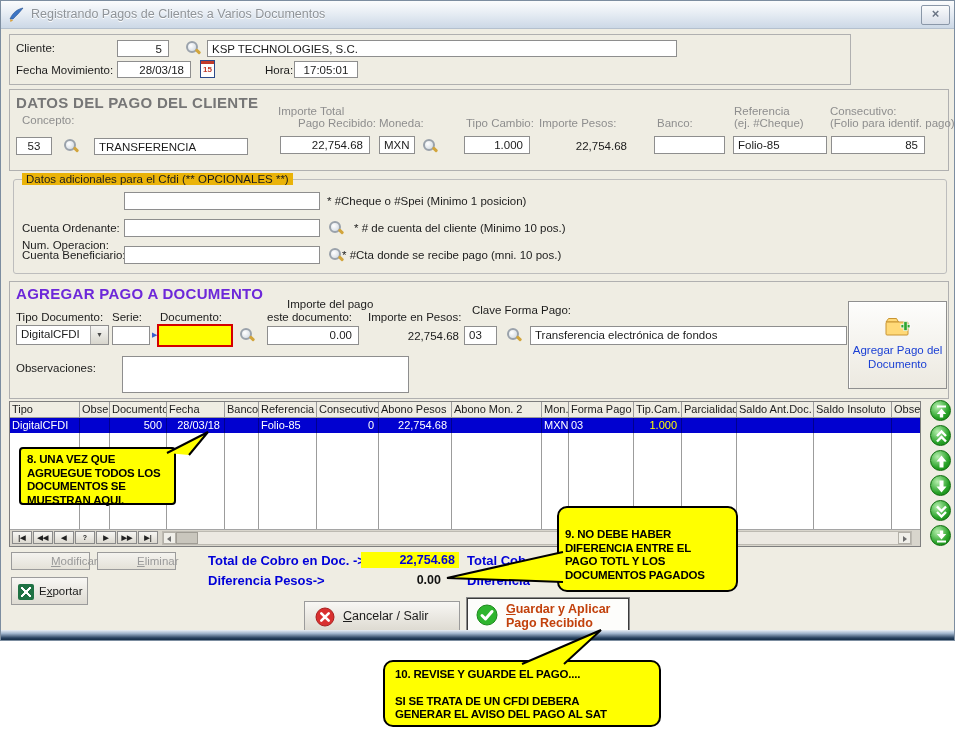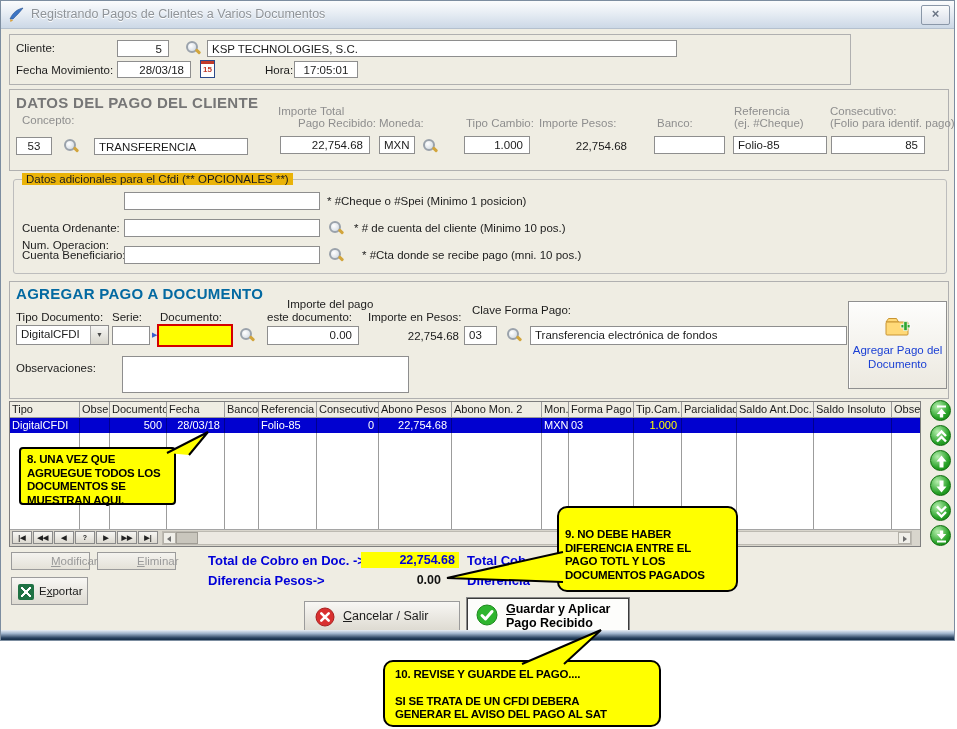--- a/index.html
+++ b/index.html
@@ -15,21 +15,21 @@
     background:linear-gradient(180deg,#fafbfc,#d9dfe9);border:1px solid #8a97a8;border-radius:2px;
     text-align:center;font-size:13px;font-weight:bold;color:#6b7585;line-height:16px;cursor:default;}
   .panel{position:absolute;border:1px solid #b0b0b0;background:#efede3;box-sizing:border-box;}
   .inp{position:absolute;background:#fff;border:1px solid #8e8e8e;box-sizing:border-box;
     font-size:11.5px;line-height:15px;padding:1px 4px;white-space:nowrap;overflow:hidden;}
   .inp.r{text-align:right;padding-right:6px;}
   .inp.c{text-align:center;}
   .lbl{position:absolute;font-size:11.5px;white-space:nowrap;}
   .glbl{color:#8e8e8e;}
   .sec-title{position:absolute;font-size:15px;font-weight:bold;color:#767676;letter-spacing:.3px;white-space:nowrap;}
-  .red-title{color:#0369a1;}
+  .red-title{color:#6d28d9;}
   .mag{position:absolute;width:15px;height:15px;cursor:pointer;}
   .mag::before{content:'';position:absolute;left:0;top:0;width:8px;height:8px;border:2px solid #9aa2ab;border-radius:50%;
     background:radial-gradient(circle at 35% 35%,#ffffff,#cdd5de);}
   .mag::after{content:'';position:absolute;left:9px;top:9px;width:6px;height:3px;background:#d2a53c;border-radius:1px;transform:rotate(45deg);}
   .cal{position:absolute;width:15px;height:18px;background:#fff;border:1px solid #2c4a8a;box-sizing:border-box;}
   .cal::before{content:'';position:absolute;left:0;top:0;width:100%;height:3px;background:#c23a2a;}
   .cal::after{content:'15';position:absolute;left:0;top:4px;width:100%;text-align:center;font-size:8px;font-weight:bold;color:#c23a2a;}
   .fieldset{position:absolute;border:1px solid #bdbdbd;border-radius:3px;box-sizing:border-box;}
   .legend{position:absolute;top:-7px;left:8px;background:#eab308;padding:0 4px;font-size:11.5px;}
   .select{position:absolute;background:#fff;border:1px solid #8e8e8e;box-sizing:border-box;font-size:11.5px;}
@@ -142,21 +142,21 @@
       <span class="lbl" style="left:8px;top:15px;margin-top:44px;">Num. Operacion:</span>
       <div class="inp" style="left:110px;top:12px;width:196px;height:18px;"></div>
       <span class="lbl" style="left:313px;top:15px;">* #Cheque o #Spei  (Minimo 1 posicion)</span>
       <span class="lbl" style="left:8px;top:42px;">Cuenta Ordenante:</span>
       <div class="inp" style="left:110px;top:39px;width:196px;height:18px;"></div>
       <span class="mag" style="left:315px;top:41px;"></span>
       <span class="lbl" style="left:340px;top:42px;">* # de cuenta del cliente (Minimo 10 pos.)</span>
       <span class="lbl" style="left:8px;top:69px;">Cuenta Beneficiario:</span>
       <div class="inp" style="left:110px;top:66px;width:196px;height:18px;"></div>
       <span class="mag" style="left:315px;top:68px;"></span>
-      <span class="lbl" style="left:348px;top:69px;text-align:center;">* #Cta donde se recibe pago (mni. 10 pos.)</span>
+      <span class="lbl" style="left:328px;top:69px;text-align:center;">* #Cta donde se recibe pago (mni. 10 pos.)</span>
     </div>
 
     <div class="panel" style="left:8px;top:280px;width:940px;height:118px;">
       <span class="sec-title red-title" style="left:6px;top:3px;">AGREGAR PAGO A DOCUMENTO</span>
       <span class="lbl" style="left:6px;top:29px;">Tipo Documento:</span>
       <span class="lbl" style="left:102px;top:29px;">Serie:</span>
       <span class="lbl" style="left:150px;top:29px;">Documento:</span>
       <span class="lbl" style="left:257px;top:16px;margin-left:20px;">Importe del pago</span>
       <span class="lbl" style="left:257px;top:29px;">este documento:</span>
       <span class="lbl" style="left:358px;top:29px;">Importe en Pesos:</span>
@@ -320,21 +320,21 @@
         <path d="M6.3 6.3 L13.7 13.7 M13.7 6.3 L6.3 13.7" stroke="#fff" stroke-width="2.6" stroke-linecap="round"></path>
       </svg>
       <span style="position:absolute;left:38px;top:7px;"><span class="u">C</span><span>ancelar / Salir</span></span>
     </div>
 
     <div style="position:absolute;left:466px;top:597px;width:162px;height:34px;background:#fdfdfb;border:1px solid #3a3a3a;outline:1px solid #8a8a8a;box-sizing:border-box;cursor:pointer;">
       <svg style="position:absolute;left:8px;top:5px;" width="22" height="22" viewBox="0 0 22 22">
         <circle cx="11" cy="11" r="10" fill="#2eb52e" stroke="#1c8a1c"></circle>
         <path d="M6 11.5 L9.5 15 L16 7.5" fill="none" stroke="#fff" stroke-width="3" stroke-linecap="round" stroke-linejoin="round"></path>
       </svg>
-      <div style="position:absolute;left:38px;top:3px;color:#000000;font-weight:bold;font-size:12.5px;line-height:14px;">
+      <div style="position:absolute;left:38px;top:3px;color:#c2410c;font-weight:bold;font-size:12.5px;line-height:14px;">
         <div><span class="u">G</span><span>uardar y Aplicar</span></div>
         <div>Pago Recibido</div>
       </div>
     </div>
 
     <div class="win-bottom"></div>
 
     <div class="callout" style="left:18px;top:446px;width:157px;height:58px;border-radius:4px;">
       <div>8. UNA VEZ QUE</div>
         <div>AGRUEGUE TODOS LOS</div>

